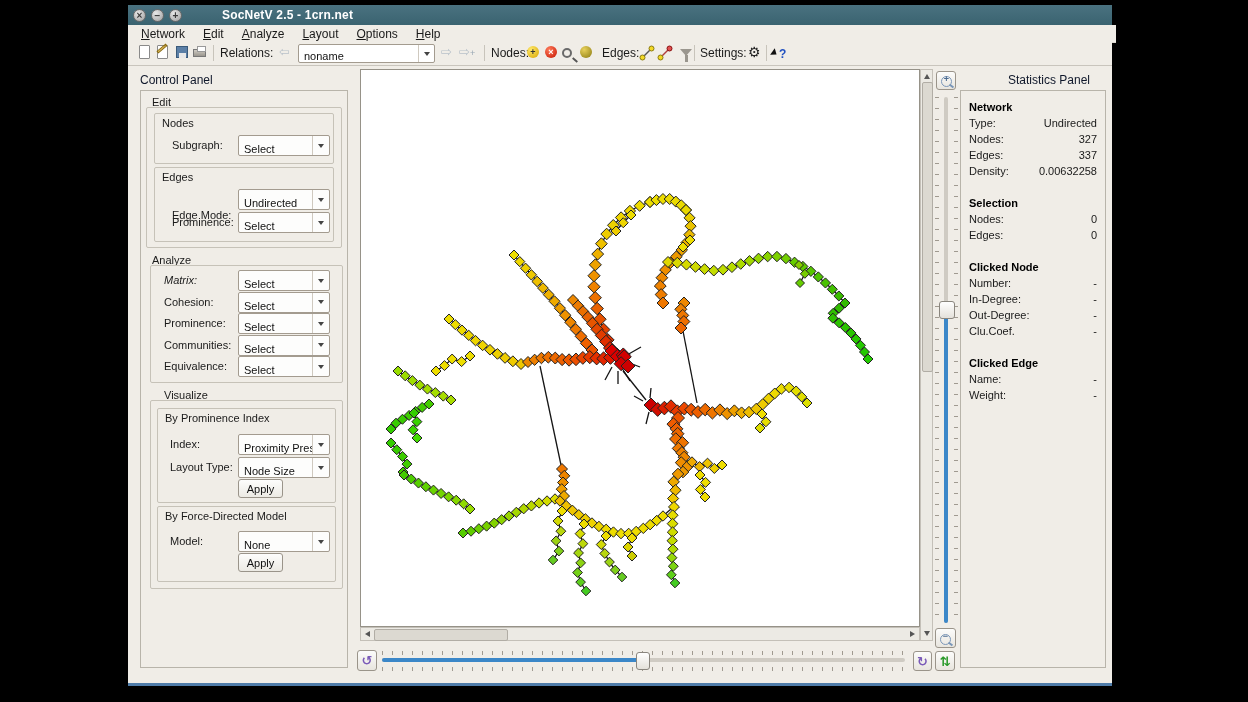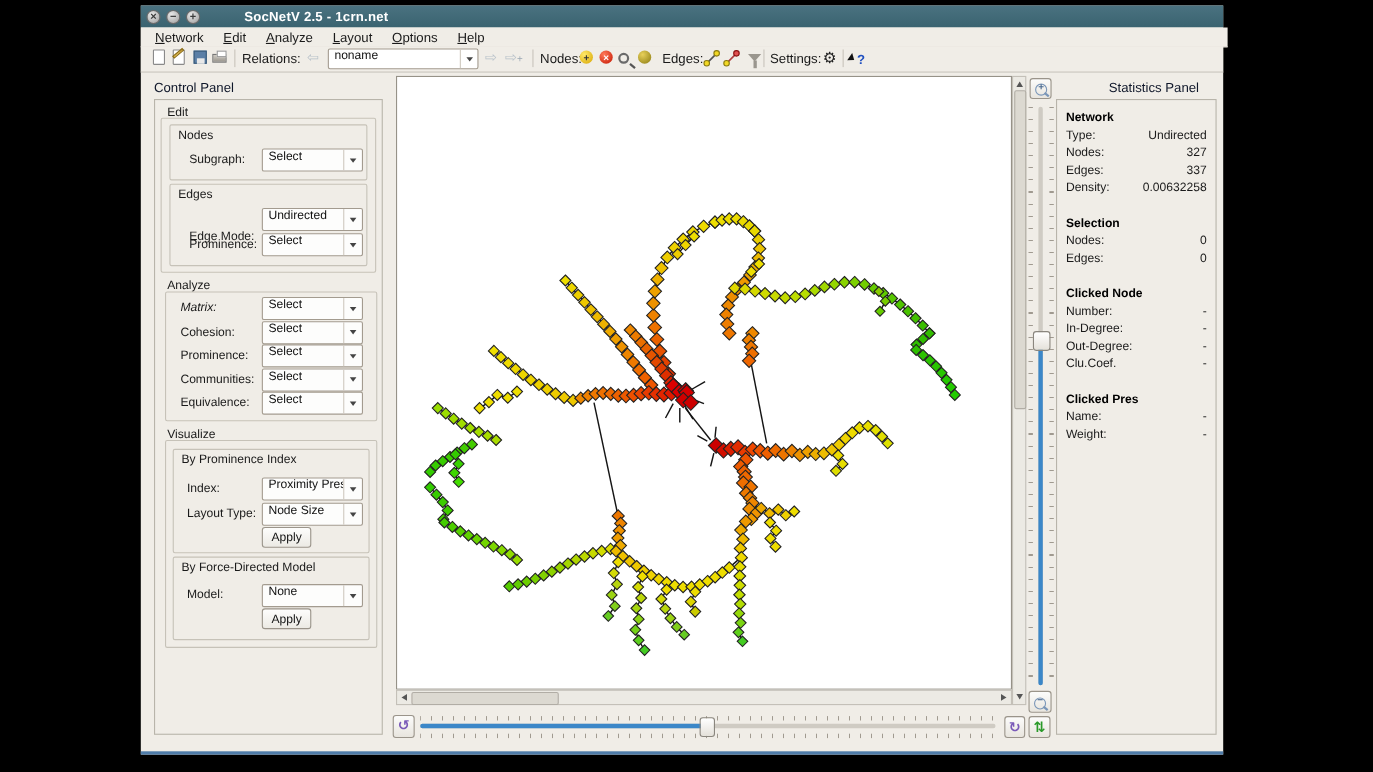--- a/index.html
+++ b/index.html
@@ -38,21 +38,21 @@
   .ball.olive{background:radial-gradient(circle at 35% 30%,#e8d05a,#8a7a10);}
   .mag{position:absolute;top:3px;width:10px;height:10px;border:2px solid #6a6a6a;border-radius:50%;}
   .mag:before{content:"";position:absolute;left:8px;top:9px;width:6px;height:2px;background:#555;transform:rotate(40deg);}
   .arrow-ch{position:absolute;top:2px;font-size:13px;color:#b9c2ca;}
   .gear-ch{position:absolute;top:2px;font-size:14px;color:#222;}
   .funnel{position:absolute;top:4px;width:0;height:0;border-left:6px solid transparent;border-right:6px solid transparent;border-top:7px solid #9a968e;}
   .funnel:before{content:"";position:absolute;left:-1.5px;top:-1px;width:3px;height:7px;background:#9a968e;}
   .helpq{position:absolute;top:2px;font-size:12px;font-weight:bold;color:#2050c0;}
   .cursor-tri{position:absolute;top:4px;width:0;height:0;border-left:5px solid #111;border-top:4px solid transparent;border-bottom:4px solid transparent;transform:rotate(35deg);}
   .combo{position:absolute;background:#fdfdfc;border:1px solid #a39b8f;border-radius:2px;font-size:11px;
-    color:#111;display:flex;align-items:flex-start;}
+    color:#111;display:flex;align-items:flex-end;}
   .combo .ctext{flex:1;padding-left:5px;white-space:nowrap;overflow:hidden;}
   .combo .carrow{width:16px;align-self:stretch;border-left:1px solid #cfc9bf;display:flex;align-items:center;justify-content:center;}
   .combo .carrow:after{content:"";width:0;height:0;border-left:3.5px solid transparent;border-right:3.5px solid transparent;border-top:4px solid #444;}
   
   .dock-title{position:absolute;font-size:12px;color:#0f172a;}
   .panel-box{position:absolute;border:1px solid #b8b4aa;background:#f0ede7;box-sizing:border-box;}
   .group{position:absolute;border:1px solid #c6c2b8;border-radius:2px;box-sizing:border-box;}
   .group-label{position:absolute;font-size:11px;color:#1a1a1a;}
   .row-label{position:absolute;font-size:11px;color:#1a1a1a;white-space:nowrap;}
   .btn{position:absolute;background:linear-gradient(#fdfdfc,#eceae4);border:1px solid #9a948a;border-radius:3px;
@@ -205,21 +205,21 @@
         <div class="ctext">Select</div>
         <div class="carrow"></div>
       </div>
       <div class="row-label" style="left: 36px; top: 355.4px;">Equivalence:</div>
       <div class="combo" style="left: 110px; top: 351.4px; width: 90px; height: 19px;">
         <div class="ctext">Select</div>
         <div class="carrow"></div>
       </div>
     </div>
 
-  <div class="group-label" style="left:24px;top:384px">Visualize</div>
+  <div class="group-label" style="left:36px;top:384px">Visualize</div>
   <div class="group" style="left:22px;top:395px;width:193px;height:189px"></div>
 
   <div class="group" style="left:29px;top:403px;width:179px;height:95px"></div>
   <div class="group-label" style="left:37px;top:407px">By Prominence Index</div>
   <div class="row-label" style="left:42px;top:433px">Index:</div>
   <div class="combo" style="left:110px;top:429px;width:90px;height:19px">
     <div class="ctext">Proximity Pres</div>
     <div class="carrow"></div>
   </div>
   <div class="row-label" style="left:42px;top:456px">Layout Type:</div>
@@ -653,21 +653,21 @@
       </div>
       <div class="stat-row">
         <span>Out-Degree:</span>
         <span>-</span>
       </div>
       <div class="stat-row">
         <span>Clu.Coef.</span>
         <span>-</span>
       </div>
       <div class="stat-gap"></div>
-      <div class="stat-head">Clicked Pres</div>
+      <div class="stat-head">Clicked Edge</div>
       <div class="stat-row">
         <span>Name:</span>
         <span>-</span>
       </div>
       <div class="stat-row">
         <span>Weight:</span>
         <span>-</span>
       </div>
     </div>
 

